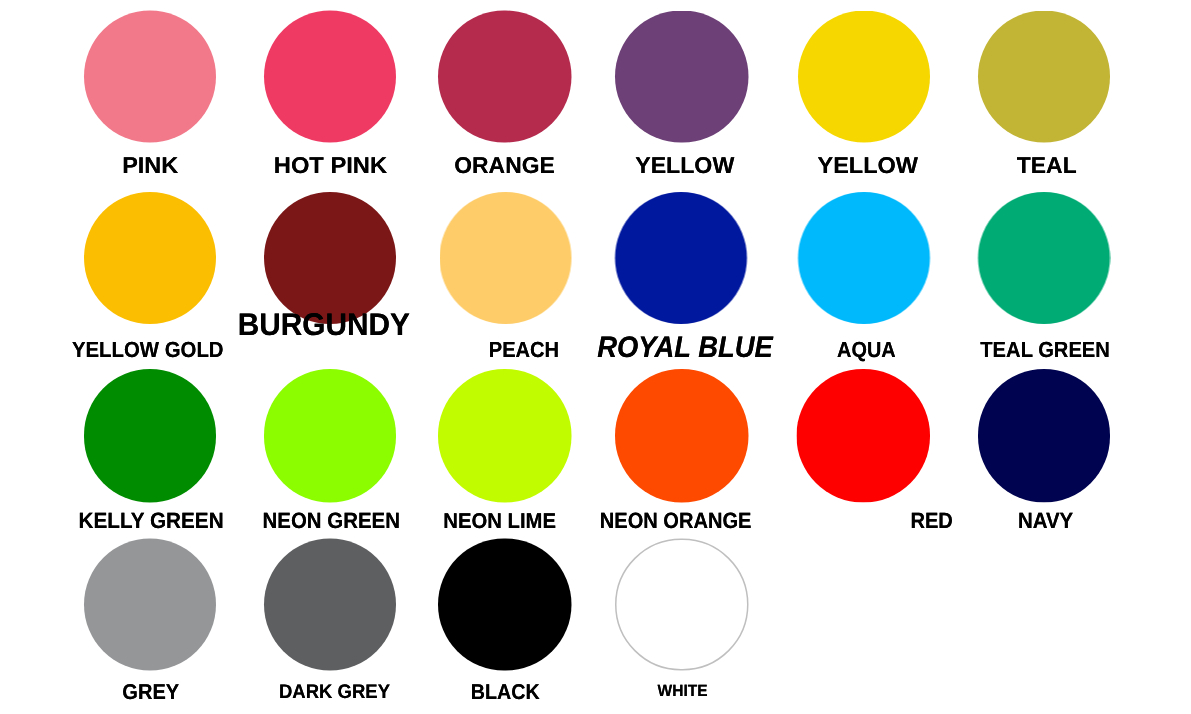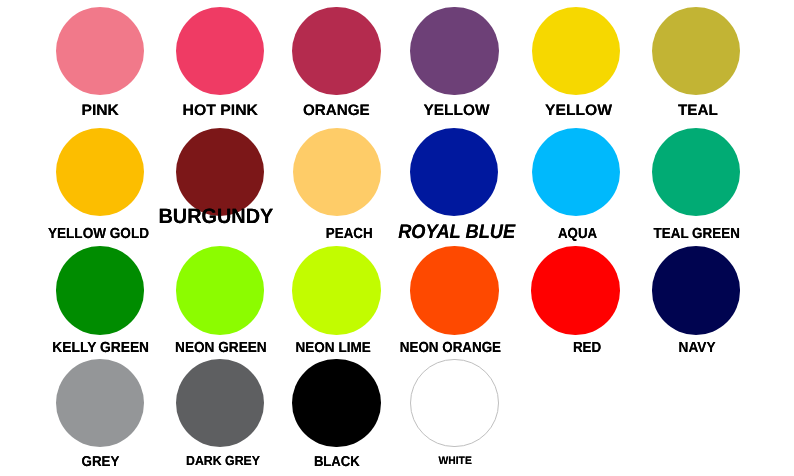--- a/index.html
+++ b/index.html
@@ -79,21 +79,21 @@
   <div class="swatch">
     <div class="disc" style="left: 292.325px; top: 246.325px; width: 88.35px; height: 88.35px; background: rgb(194, 252, 0);"></div>
     <div class="label" style="font-size: 13px; line-height: 15.3525px; left: 183px; top: 339.1px;"><span class="label-text" style="transform: scale(1.0413, 1.1);">NEON LIME</span></div>
   </div>
   <div class="swatch">
     <div class="disc" style="left: 410.125px; top: 246.225px; width: 88.55px; height: 88.55px; background: rgb(254, 73, 0);"></div>
     <div class="label" style="font-size: 13.35px; line-height: 15.3525px; left: 300px; top: 339.1px;"><span class="label-text" style="transform: scale(1.0037, 1.1);">NEON ORANGE</span></div>
   </div>
   <div class="swatch">
     <div class="disc" style="left: 531.45px; top: 246.35px; width: 88.3px; height: 88.3px; background: rgb(255, 0, 0);"></div>
-    <div class="label" style="font-size: 13.35px; line-height: 15.3525px; left: 413px; top: 339.1px; padding-left: 24px;"><span class="label-text" style="transform: scale(1.004, 1.1);">RED</span></div>
+    <div class="label" style="font-size: 13.35px; line-height: 15.3525px; left: 447px; top: 339.1px; padding-left: 24px;"><span class="label-text" style="transform: scale(1.004, 1.1);">RED</span></div>
   </div>
   <div class="swatch">
     <div class="disc" style="left: 651.625px; top: 246.325px; width: 88.35px; height: 88.35px; background: rgb(0, 4, 80);"></div>
     <div class="label" style="font-size: 13.35px; line-height: 15.3525px; left: 547.3px; top: 339.1px;"><span class="label-text" style="transform: scale(1.0223, 1.1);">NAVY</span></div>
   </div>
   <div class="swatch">
     <div class="disc" style="left: 55.55px; top: 358.8px; width: 88.7px; height: 88.7px; background: rgb(148, 150, 152);"></div>
     <div class="label" style="font-size: 13.05px; line-height: 15.0075px; left: -49.3px; top: 452.9px;"><span class="label-text" style="transform: scale(1.0248, 1.1);">GREY</span></div>
   </div>
   <div class="swatch">

